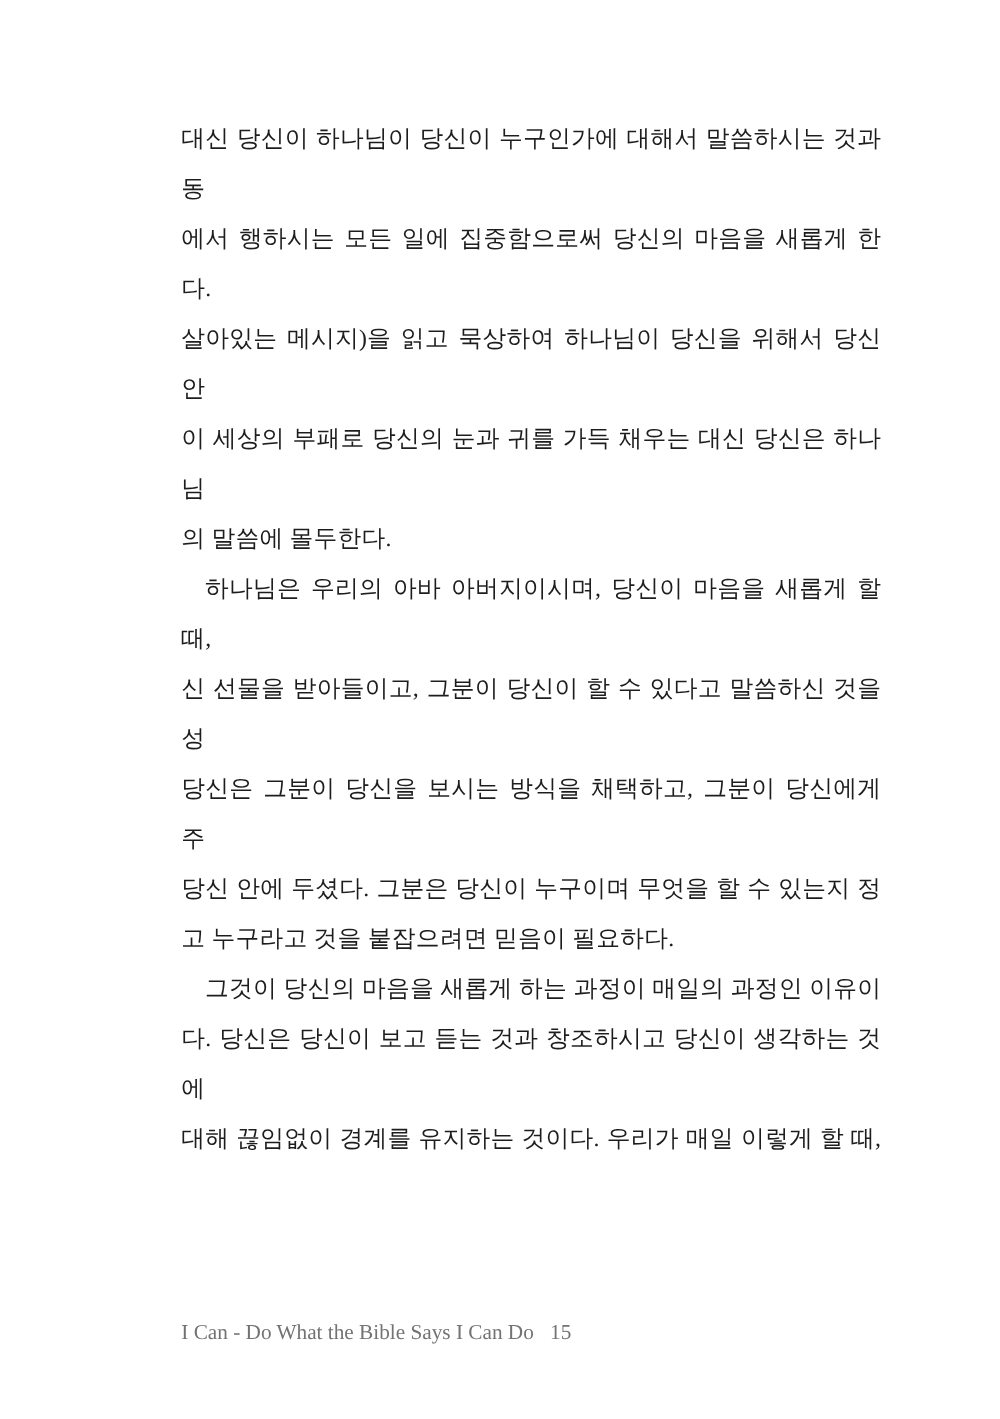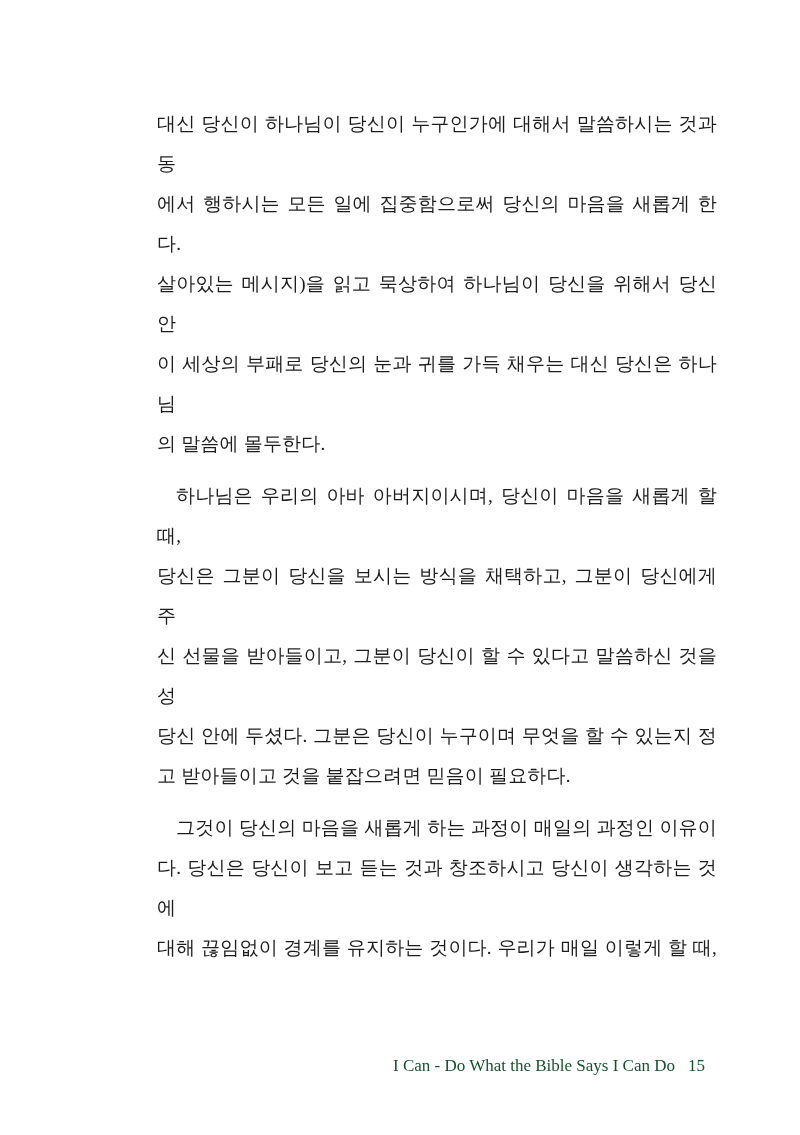--- a/index.html
+++ b/index.html
@@ -19,21 +19,21 @@
     position: absolute;
     left: 145px;
     top: 92px;
     width: 560px;
     font-size: 19px;
     line-height: 40px;
     color: #1d1d1d;
     letter-spacing: 0.2px;
   }
   .paragraph {
-    margin: 12px;
+    margin: 0;
     padding: 0;
   }
   .line {
     width: 560px;
     text-align: justify;
     text-align-last: justify;
     -moz-text-align-last: justify;
     white-space: normal;
   }
   .line.last {
@@ -41,47 +41,46 @@
     -moz-text-align-last: left;
   }
   .line.indent {
     text-indent: 19px;
   }
   .footer {
     position: absolute;
     left: 145px;
     top: 1054px;
     width: 560px;
-    text-align: right;
     font-size: 17px;
     line-height: 24px;
-    color: #14532d;
+    color: #737373;
   }
   .footer .pagenum {
     margin-left: 13px;
   }
 </style>
 </head>
 <body>
 
 <div class="page">
   <div class="text-block">
       <div class="paragraph">
         <div class="line">대신 당신이 하나님이 당신이 누구인가에 대해서 말씀하시는 것과 동</div>
         <div class="line">에서 행하시는 모든 일에 집중함으로써 당신의 마음을 새롭게 한다.</div>
         <div class="line">살아있는 메시지)을 읽고 묵상하여 하나님이 당신을 위해서 당신 안</div>
         <div class="line">이 세상의 부패로 당신의 눈과 귀를 가득 채우는 대신 당신은 하나님</div>
         <div class="line last">의 말씀에 몰두한다.</div>
       </div>
       <div class="paragraph">
         <div class="line indent">하나님은 우리의 아바 아버지이시며, 당신이 마음을 새롭게 할 때,</div>
+        <div class="line">신 선물을 받아들이고, 그분이 당신이 할 수 있다고 말씀하신 것을 성</div>
         <div class="line">당신은 그분이 당신을 보시는 방식을 채택하고, 그분이 당신에게 주</div>
-        <div class="line">신 선물을 받아들이고, 그분이 당신이 할 수 있다고 말씀하신 것을 성</div>
         <div class="line">당신 안에 두셨다. 그분은 당신이 누구이며 무엇을 할 수 있는지 정</div>
-        <div class="line last">고 받아들이고 것을 붙잡으려면 믿음이 필요하다.</div>
+        <div class="line last">고 누구라고 것을 붙잡으려면 믿음이 필요하다.</div>
       </div>
       <div class="paragraph">
         <div class="line indent">그것이 당신의 마음을 새롭게 하는 과정이 매일의 과정인 이유이</div>
         <div class="line">다. 당신은 당신이 보고 듣는 것과 창조하시고 당신이 생각하는 것에</div>
         <div class="line">대해 끊임없이 경계를 유지하는 것이다. 우리가 매일 이렇게 할 때,</div>
       </div>
     </div>
   <div class="footer">
     <span>I Can - Do What the Bible Says I Can Do</span><span class="pagenum">15</span>
   </div>

